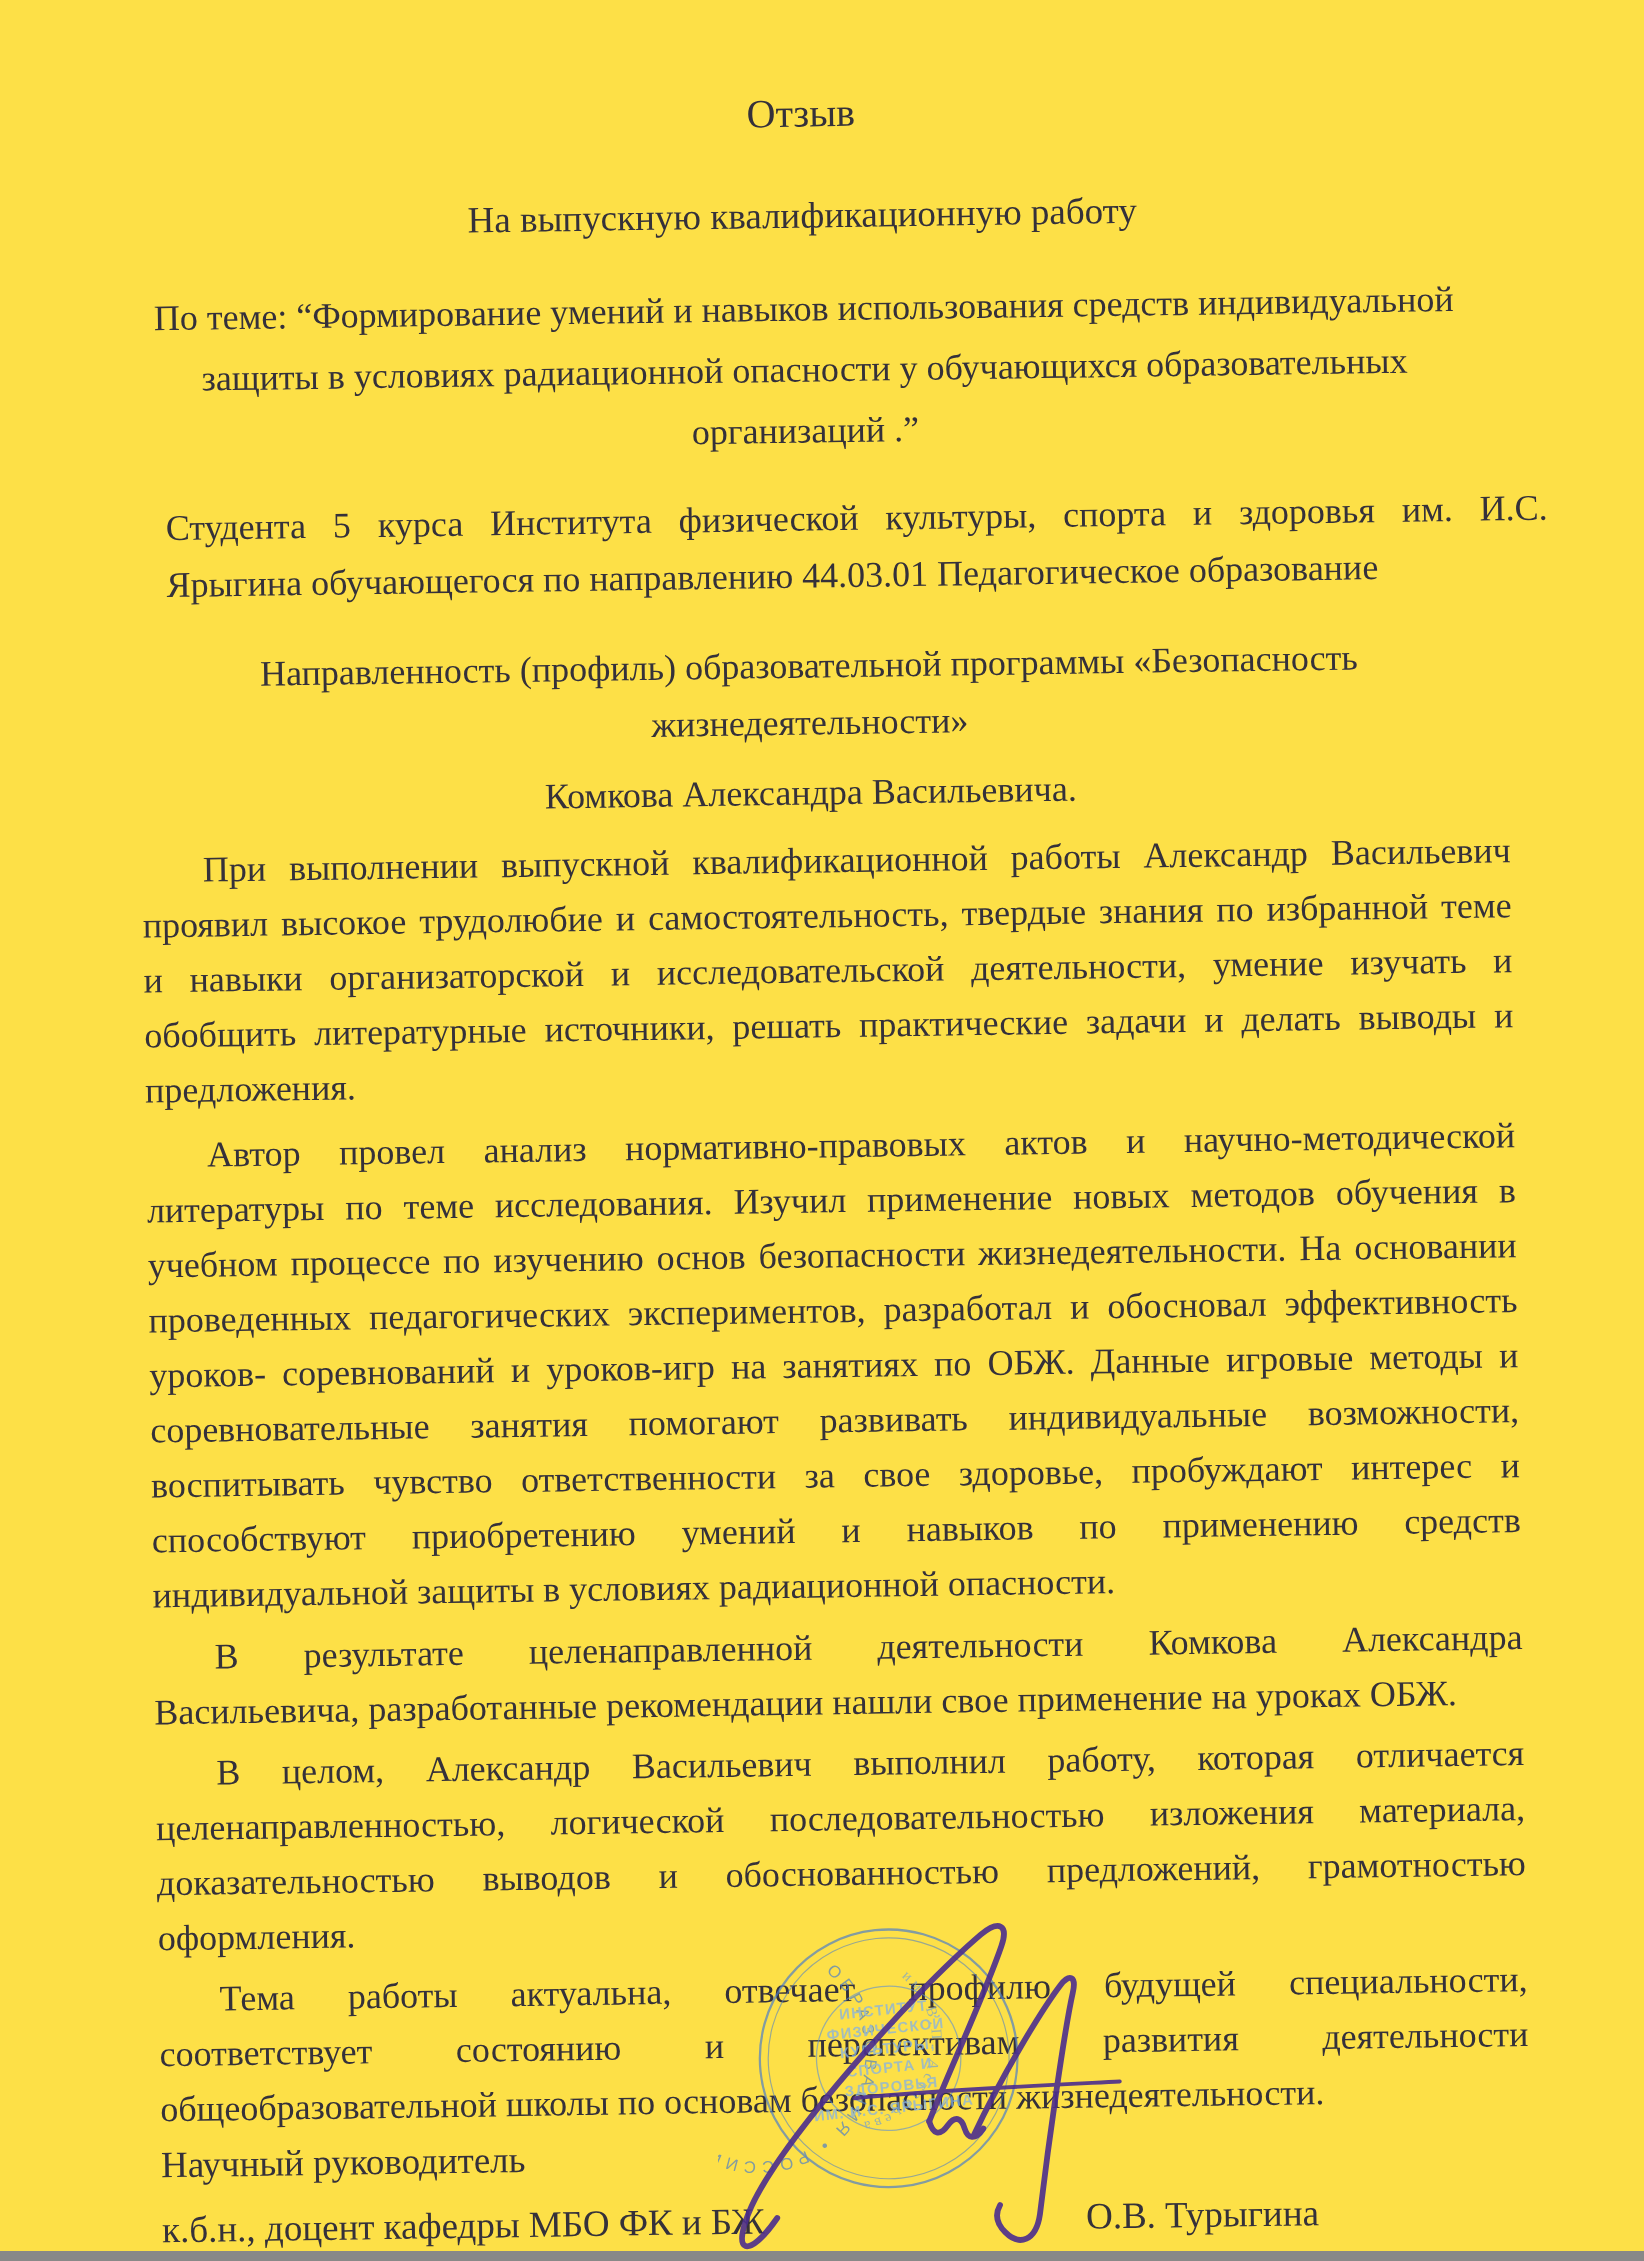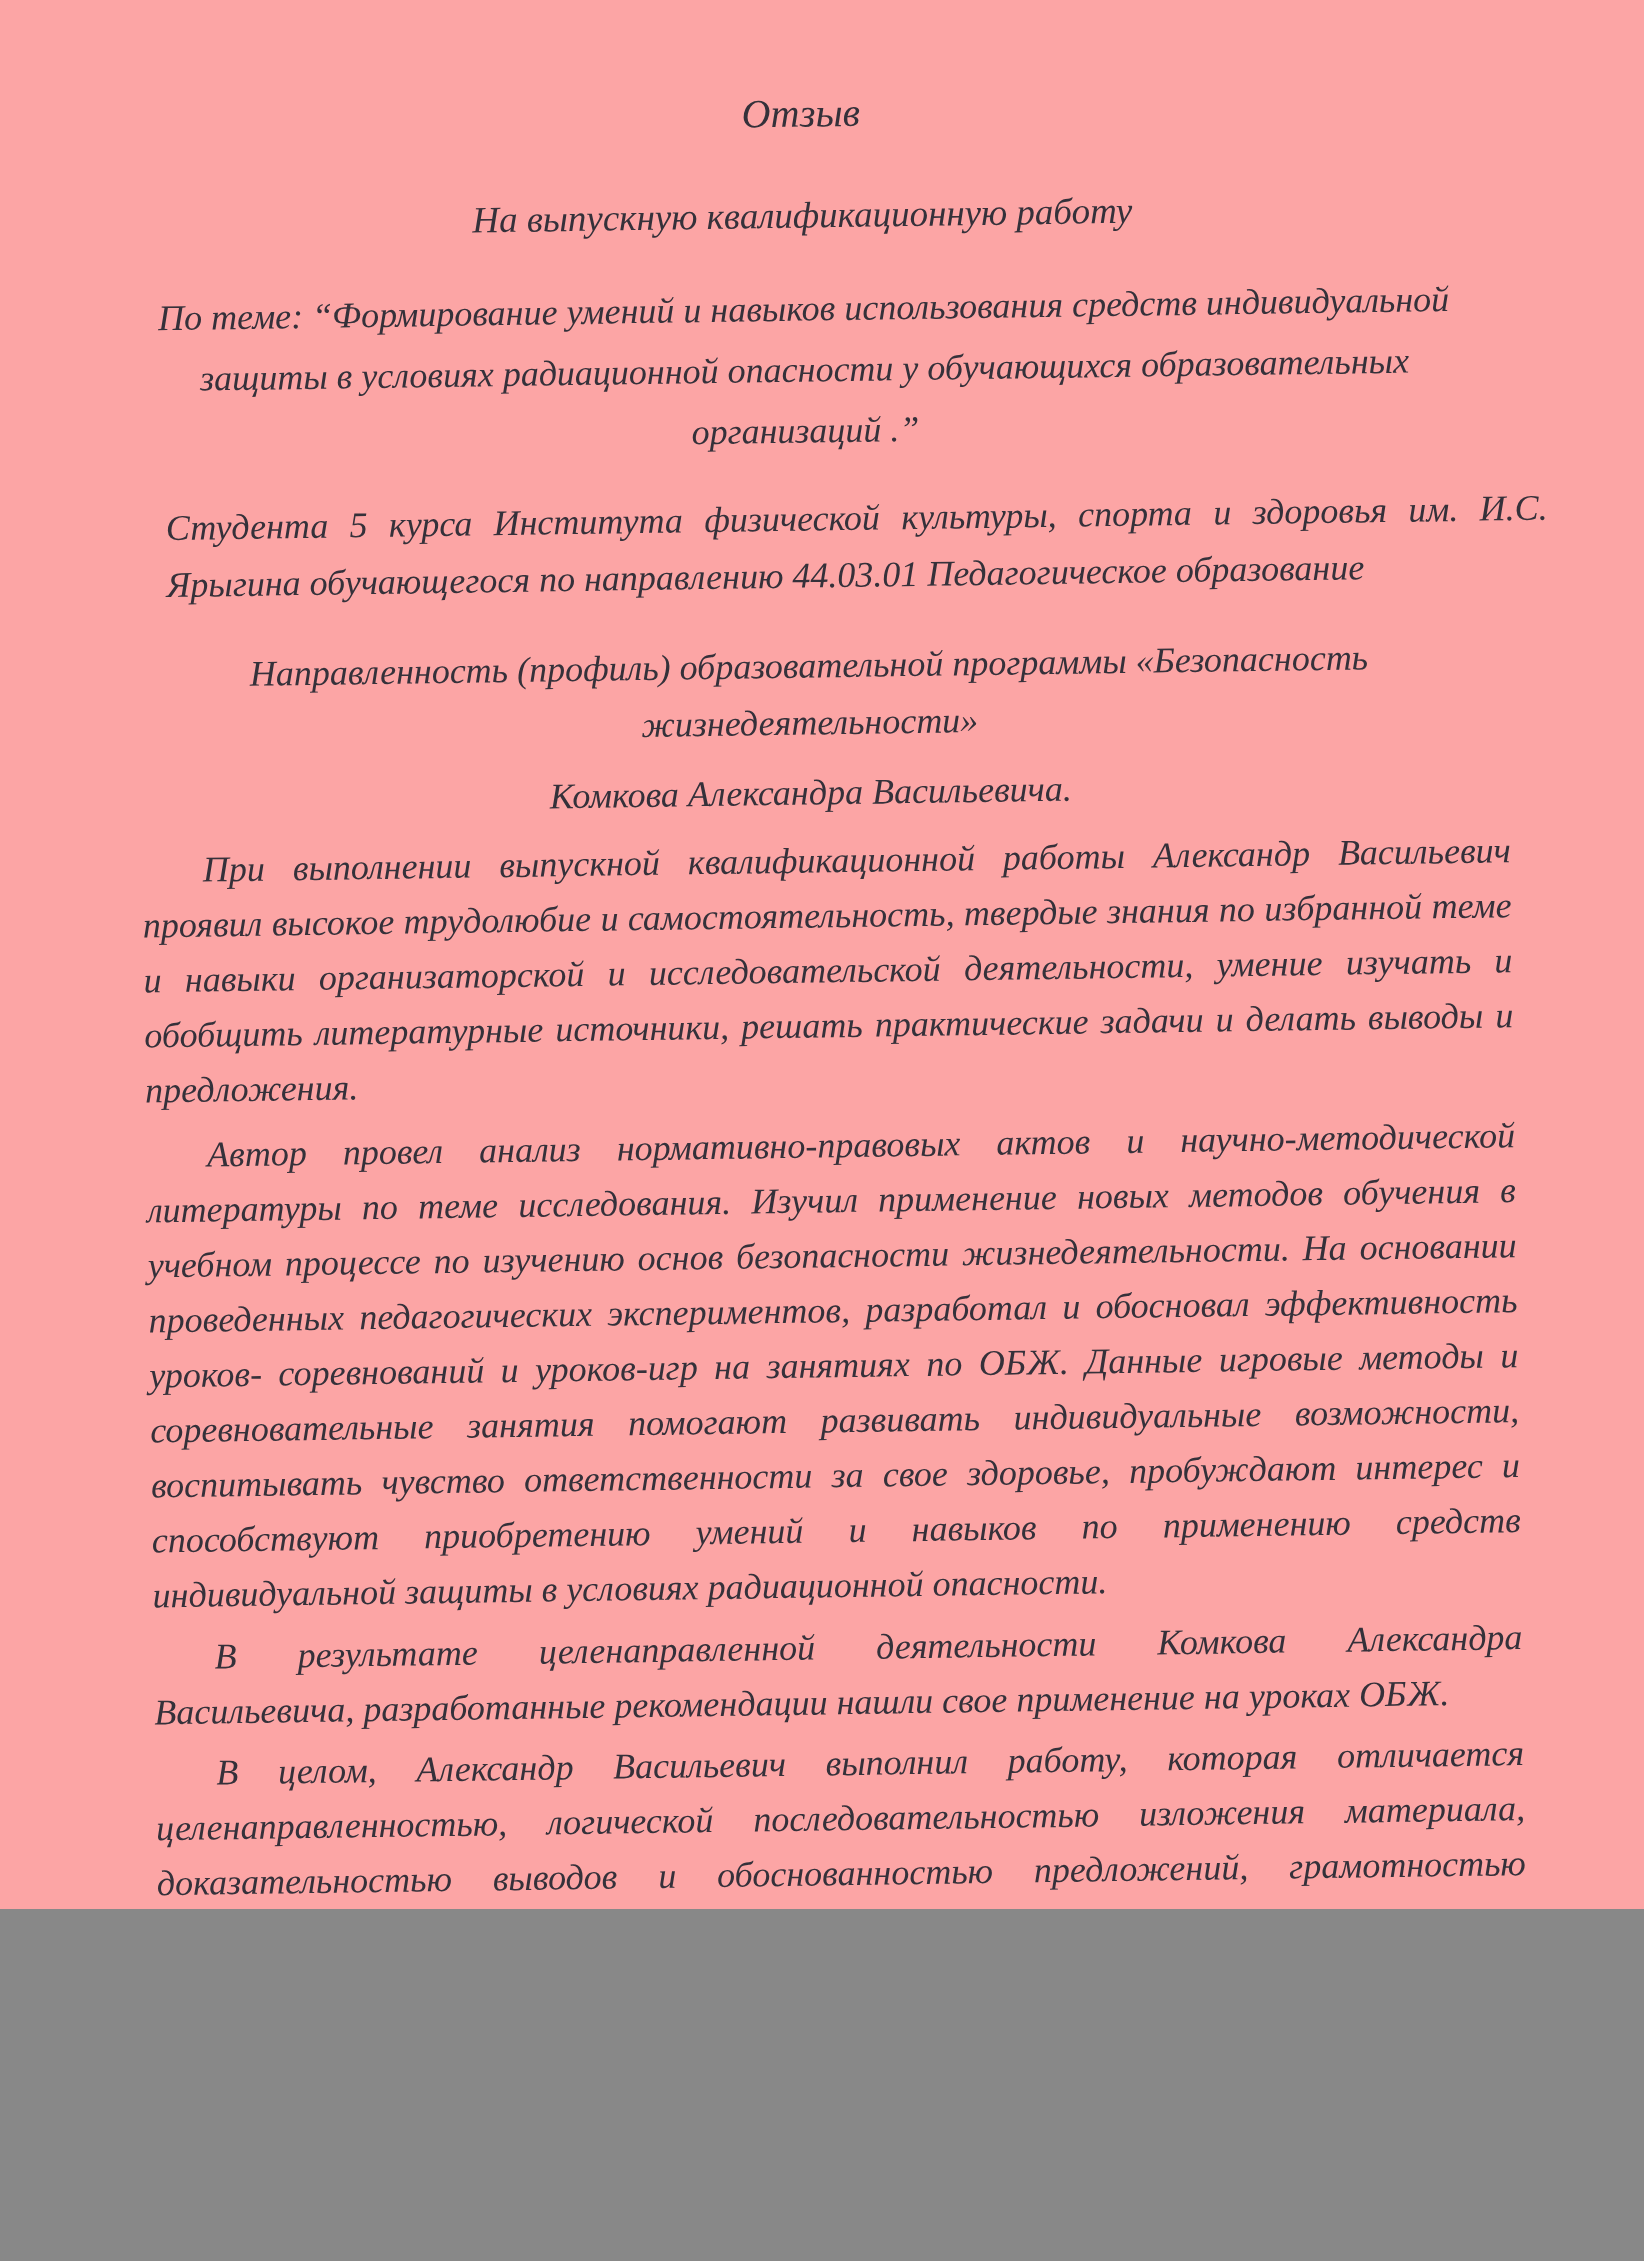--- a/index.html
+++ b/index.html
@@ -1,23 +1,22 @@
 <!DOCTYPE html>
 <html style="font-size:10.3px"><head>
 <meta charset="utf-8">
 <style>
   html,body{margin:0;padding:0;background:#888;}
   .page{
     position:relative;
-    width:1644px;height:1909px;
-    background:#fca5a5;
+    width:1644px;height:2251px;
+    background:#fde047;
     overflow:hidden;
     font-family:"Liberation Serif","DejaVu Serif",serif;
     color:#35313a;
-    font-style:italic;
   }
   .content{
     position:absolute;left:100px;top:0;width:1398px;height:2261px;
     transform:rotate(-0.85deg);
     transform-origin:0 0;
   }
   .blk{position:absolute;left:0;width:1398px;}
   .line{display:block;}
   .center{text-align:center;}
   .jline{text-align:justify;text-align-last:justify;}

